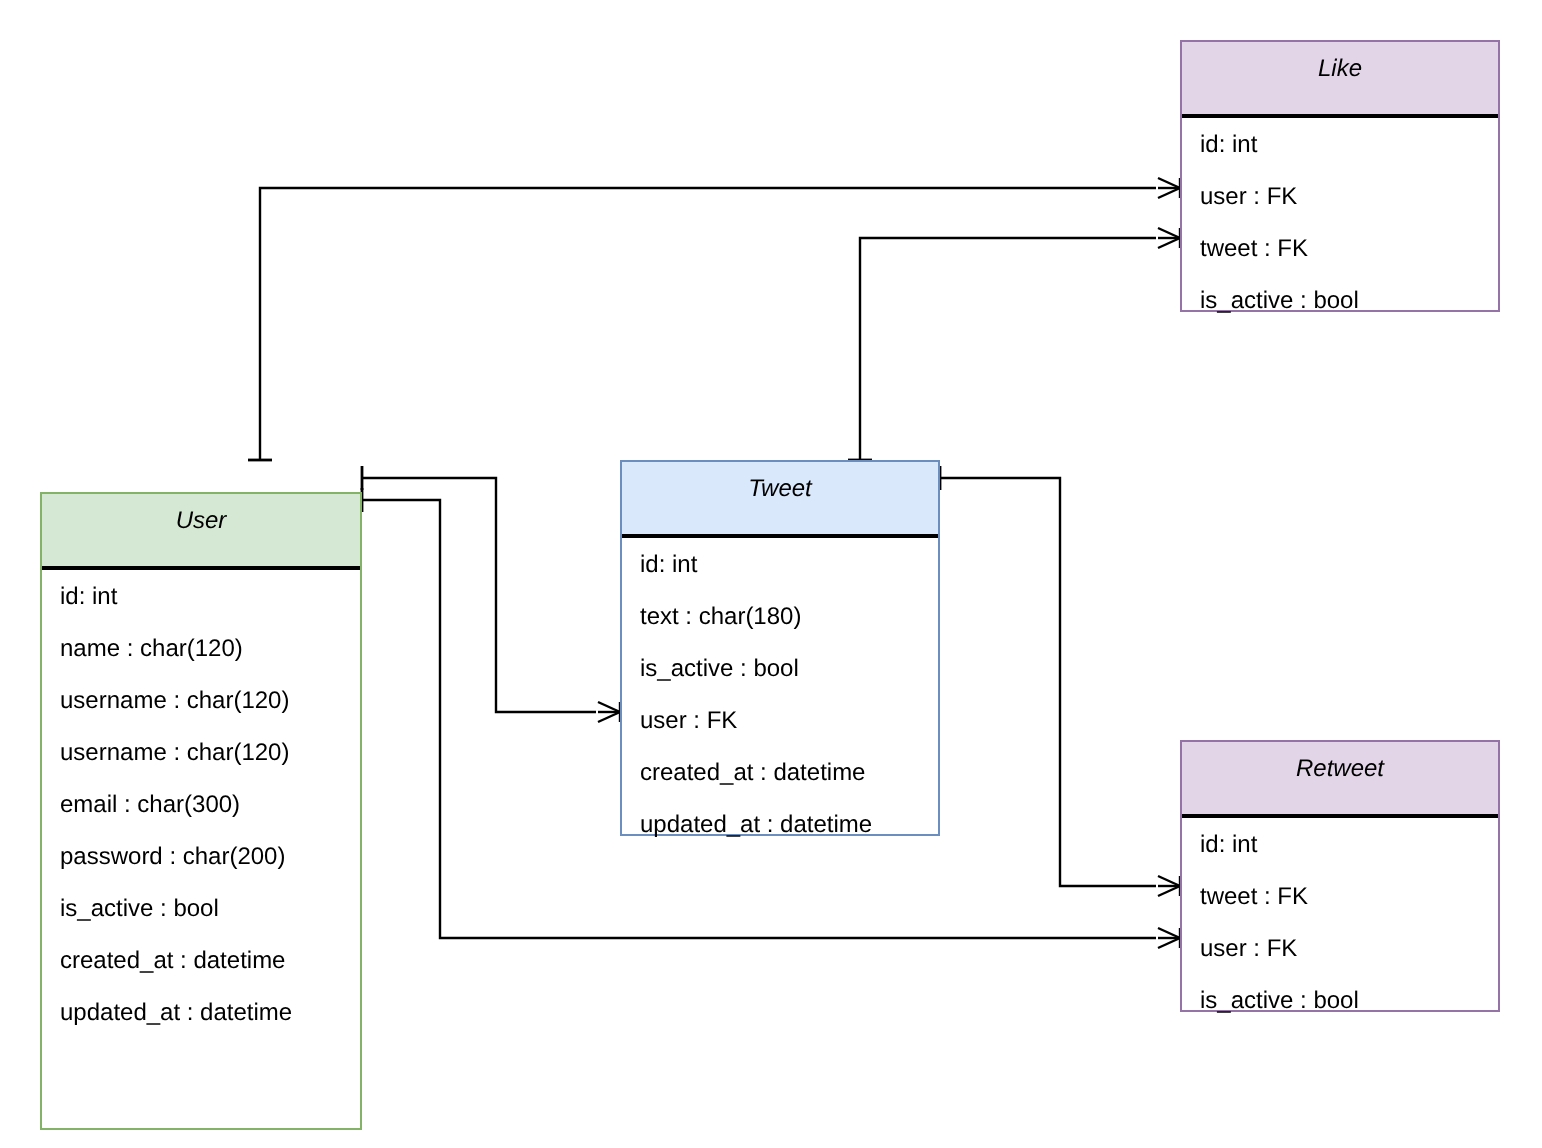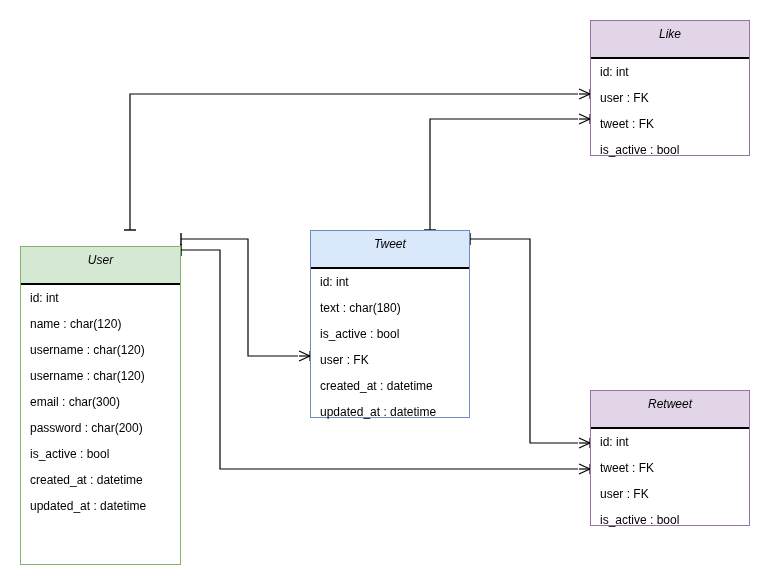--- a/index.html
+++ b/index.html
@@ -144,21 +144,21 @@
       </div>
       <div class="entity purple" style="left: 590px; top: 20px; width: 160px; height: 136px;">
         <div class="entity-header">Like</div>
         <ul class="attr-list">
           <li class="attr-row">id: int</li>
           <li class="attr-row">user : FK</li>
           <li class="attr-row">tweet : FK</li>
           <li class="attr-row">is_active : bool</li>
         </ul>
       </div>
-      <div class="entity purple" style="left: 590px; top: 390px; width: 160px; height: 136px;">
+      <div class="entity purple" style="left: 590px; top: 370px; width: 160px; height: 136px;">
         <div class="entity-header">Retweet</div>
         <ul class="attr-list">
           <li class="attr-row">id: int</li>
           <li class="attr-row">tweet : FK</li>
           <li class="attr-row">user : FK</li>
           <li class="attr-row">is_active : bool</li>
         </ul>
       </div>
     </div>
 

